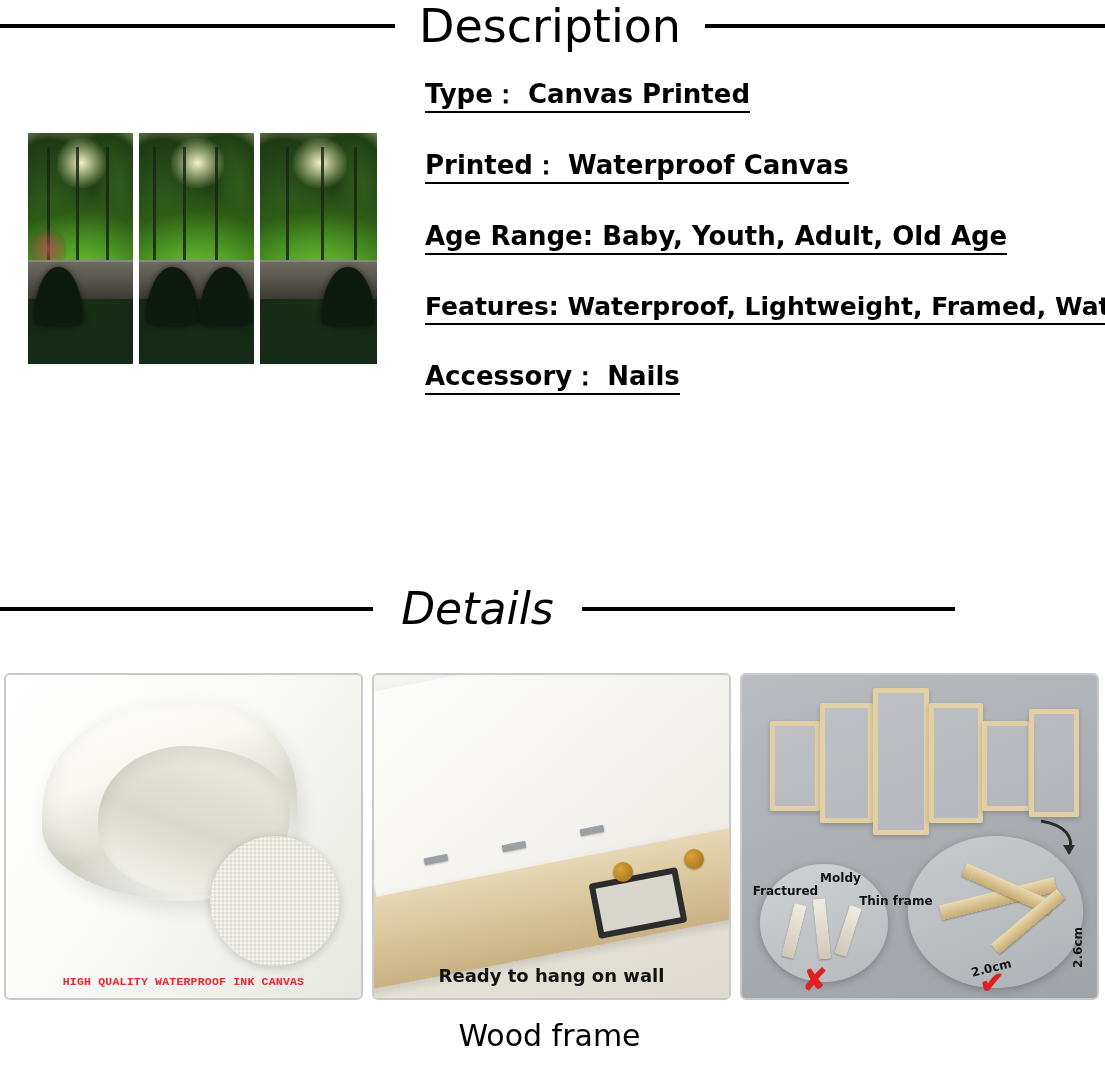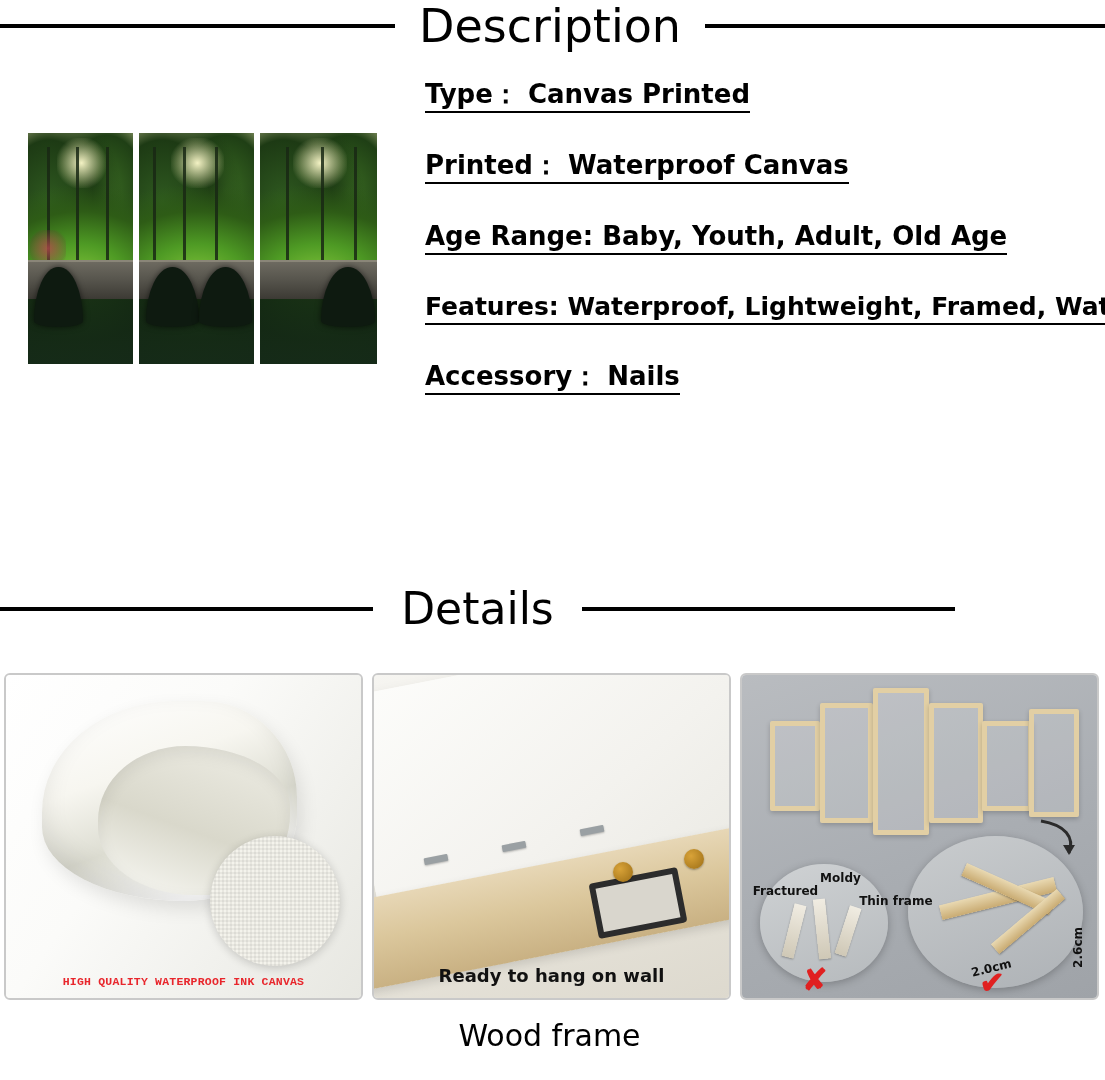--- a/index.html
+++ b/index.html
@@ -148,20 +148,21 @@
   }
   .spec-row.wide .spec-text { font-size: 25px; }
 
   
   #details-header {
     position: absolute;
     top: 583px;
     left: 0px;
     width: 955px;
     height: 52px;
+    font-style: italic;
   }
   #details-header .rule-left { margin-right: 28px; max-width: 455px; }
   #details-header .rule-right { margin-left: 28px; }
 
   
   #detail-cards {
     position: absolute;
     top: 673px;
     left: 4px;
     width: 1097px;

